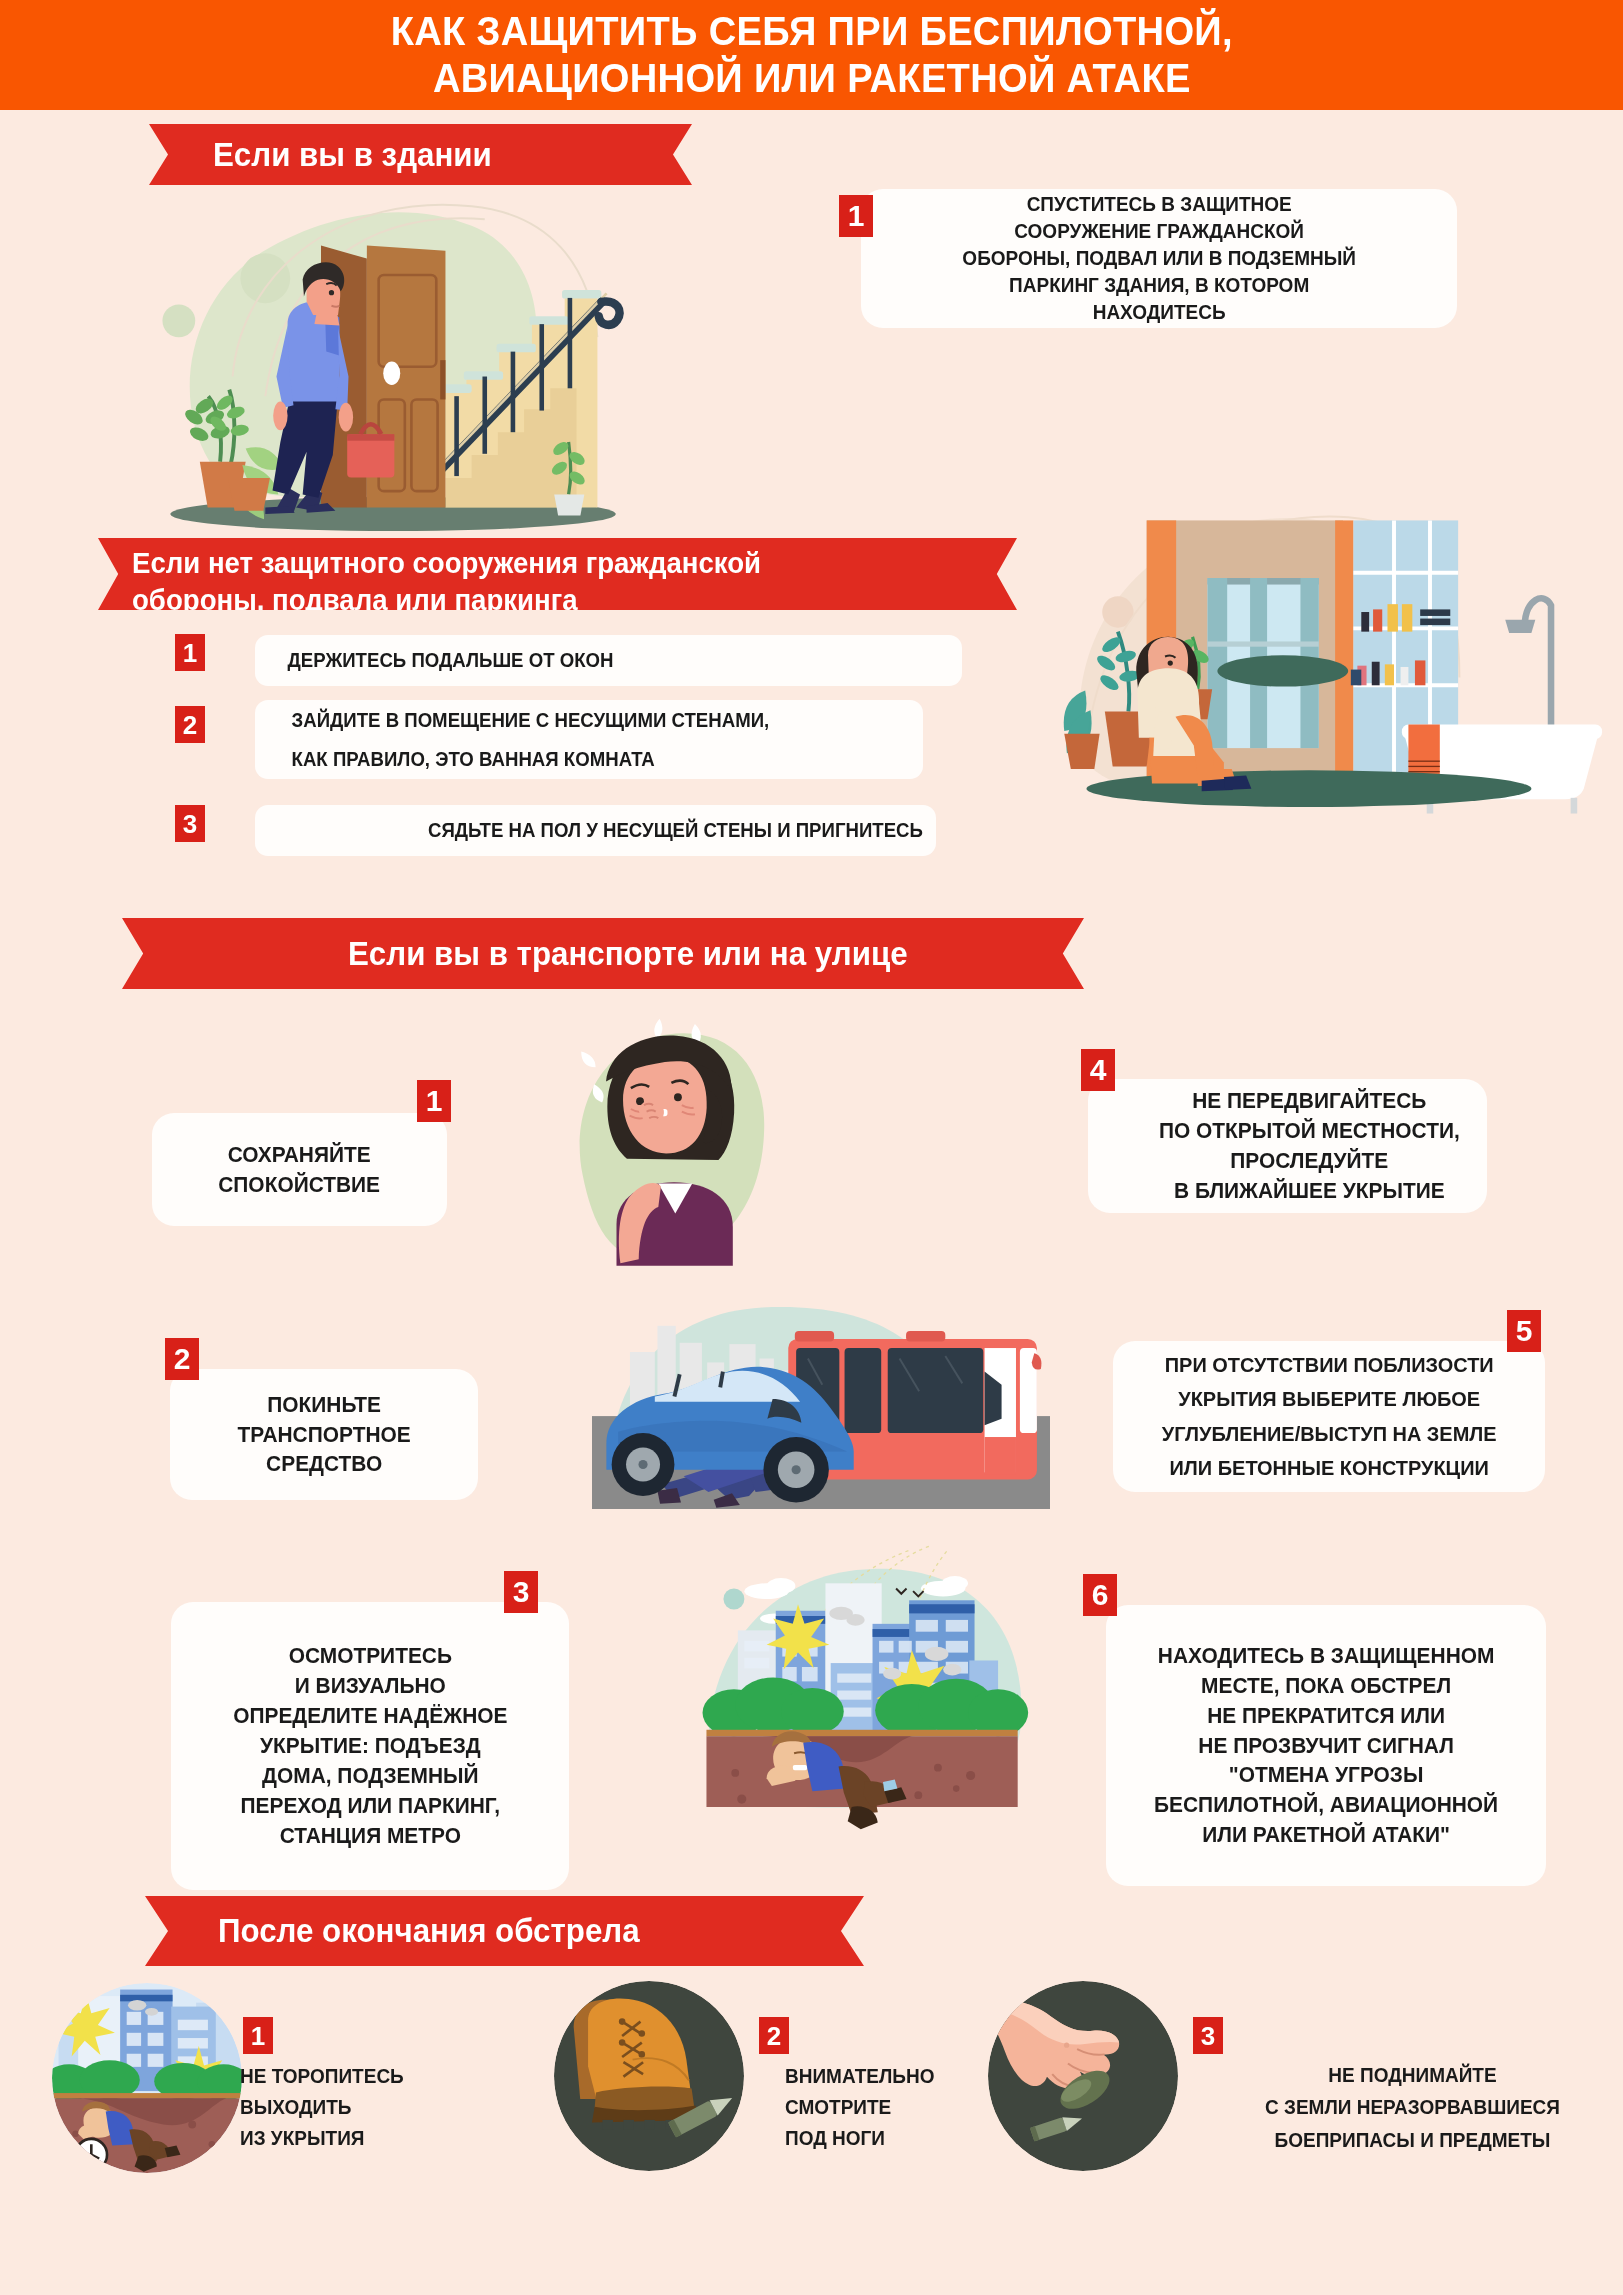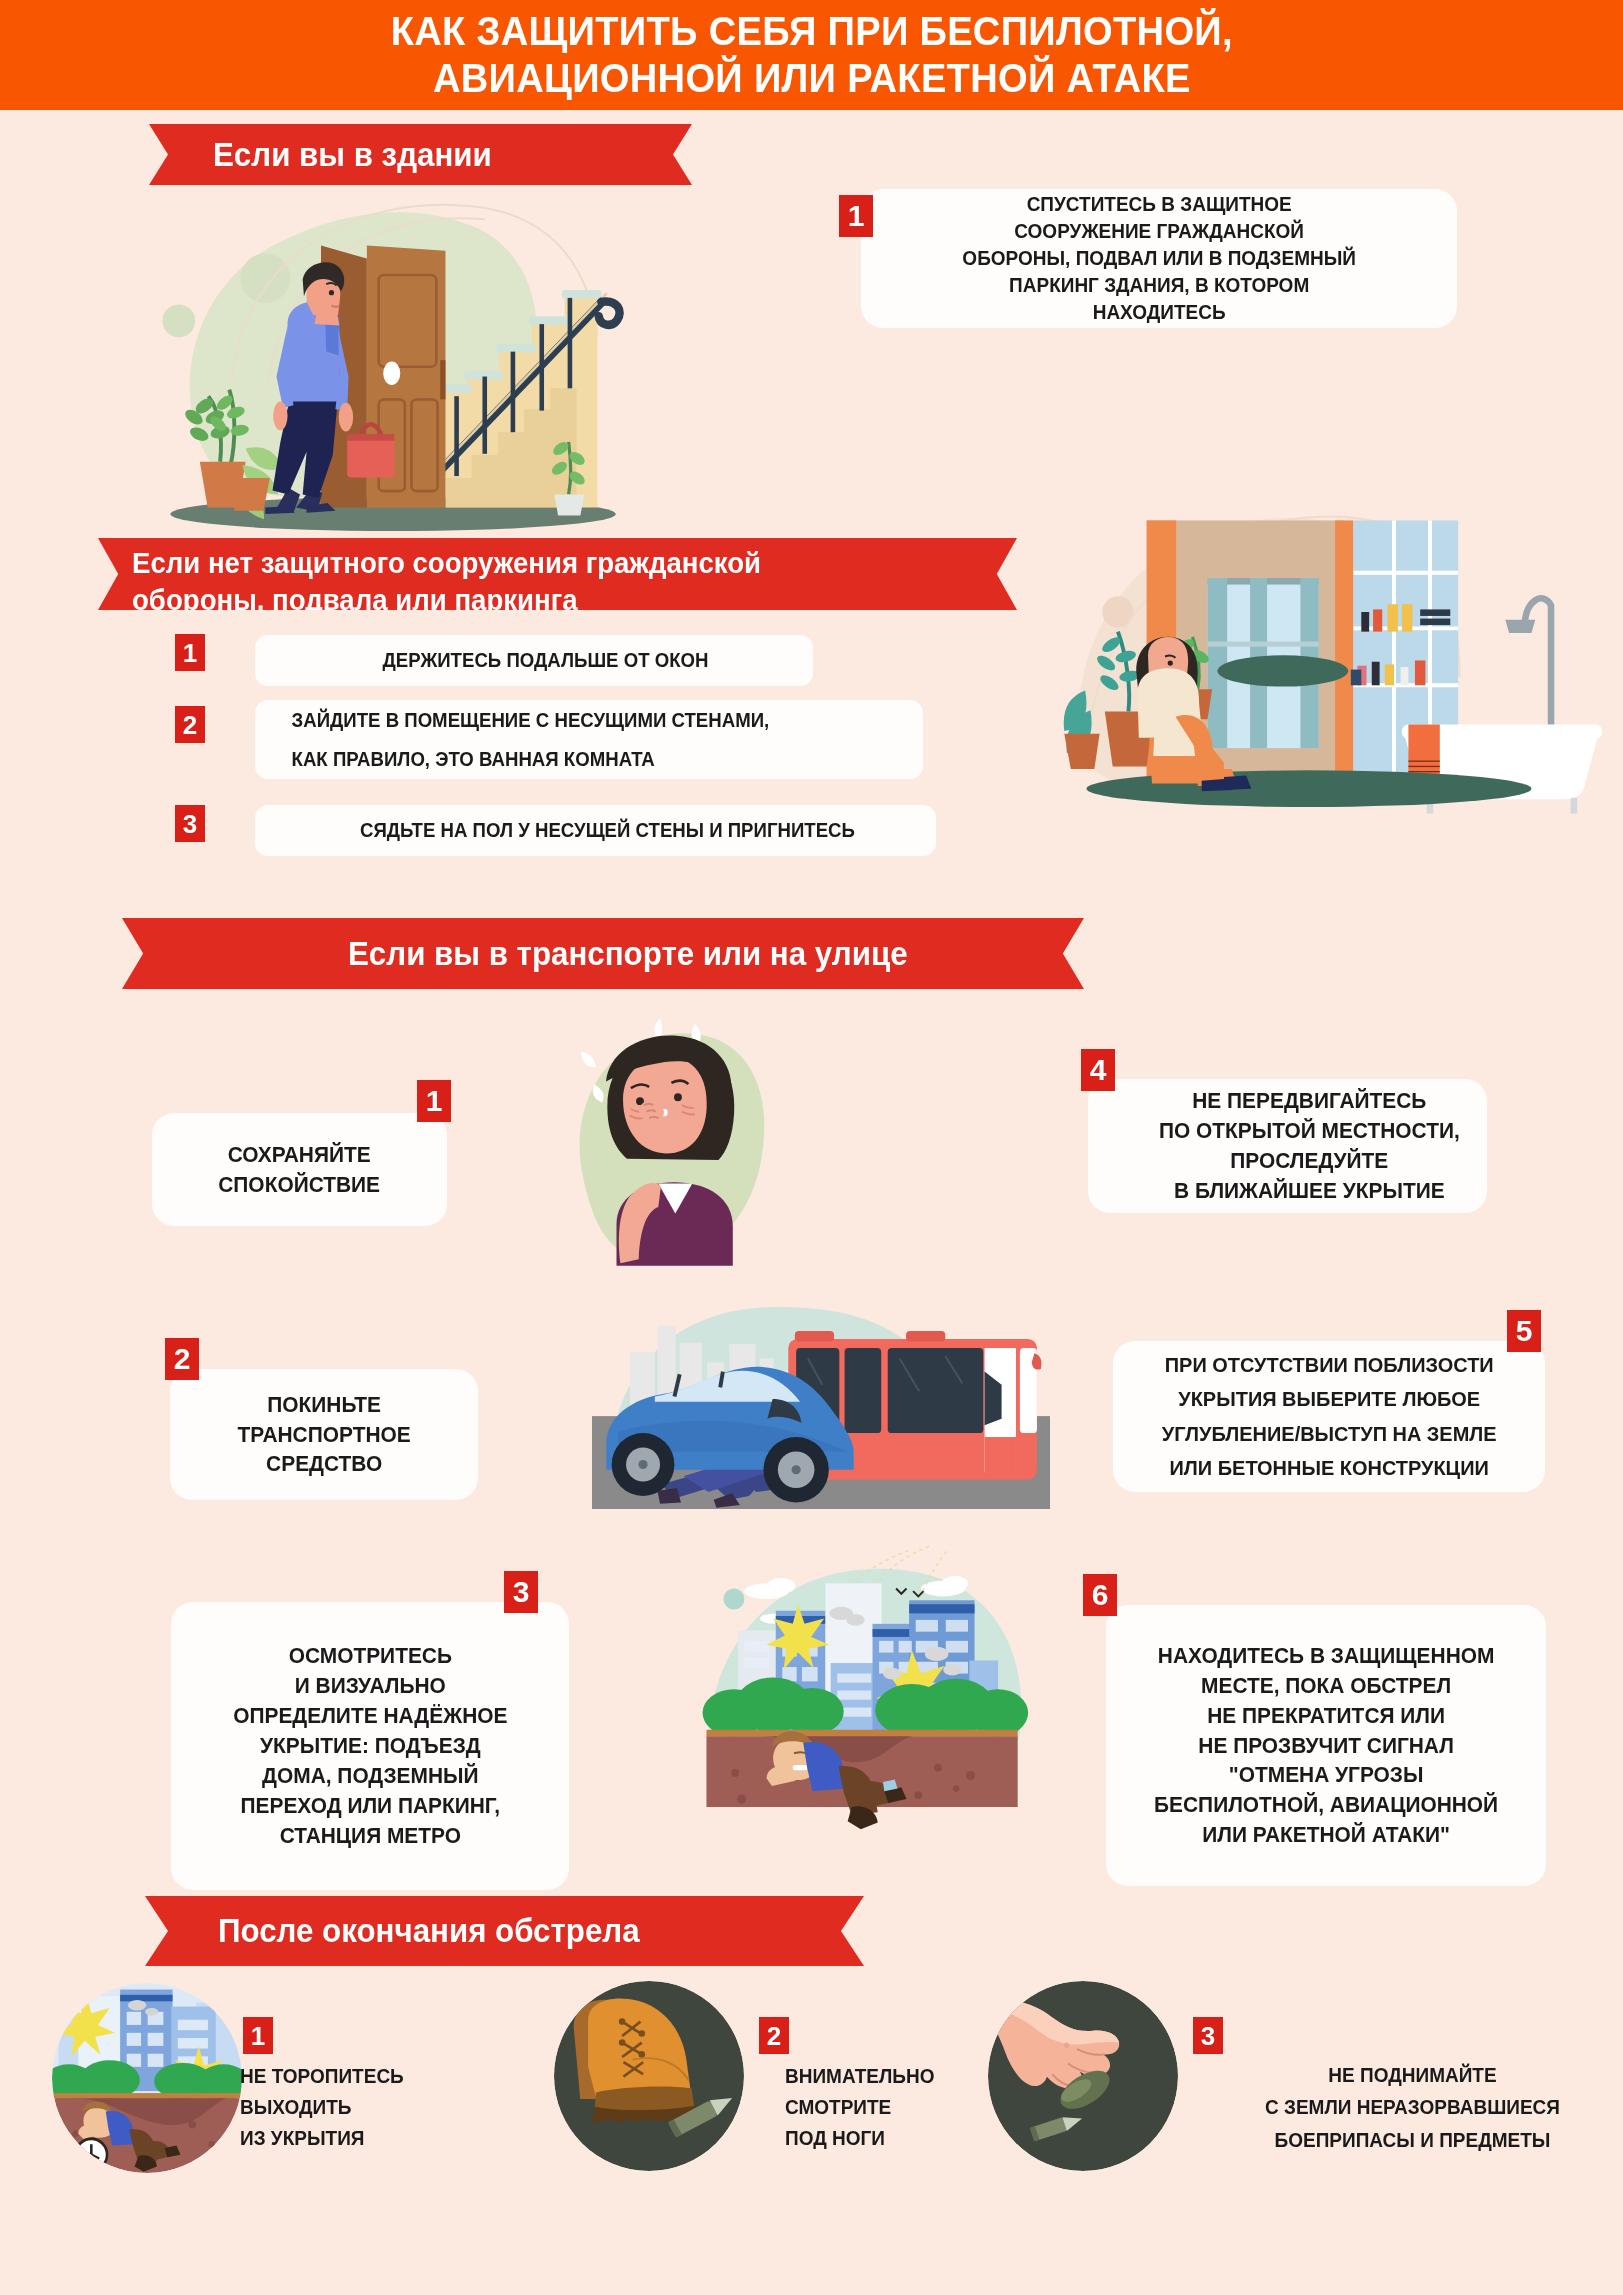--- a/index.html
+++ b/index.html
@@ -300,33 +300,33 @@
       <path d="M256 360 C284 350 308 368 312 400 L316 450 L290 452 L284 404 Z" fill="#F08A4B"></path>
       <path d="M232 352 C222 372 224 396 234 412 L252 406 C246 388 248 366 256 356 Z" fill="#F4E6CF"></path>
       <path d="M290 440 L342 440 L350 466 L290 466 Z" fill="#F08A4B"></path>
       <path d="M296 458 L334 455 L344 472 L296 474 Z" fill="#1E2A5A"></path>
       <path d="M330 452 L364 450 L372 470 L332 472 Z" fill="#1E2A5A"></path>
     </g>
   </svg>
 </div>
 
 <div class="num sm" style="left:175px;top:634px;">1</div>
-<div class="card" style="left:255px;top:635px;width:558px;height:51px;border-radius:13px;justify-content:center;">
+<div class="card" style="left:255px;top:635px;width:707px;height:51px;border-radius:13px;justify-content:flex-start;">
   <p style="font-size:19.6px;margin-left:23.6px;text-align:left;">ДЕРЖИТЕСЬ ПОДАЛЬШЕ ОТ ОКОН</p>
 </div>
 
 <div class="num sm" style="left:175px;top:706px;">2</div>
 <div class="card" style="left:255px;top:700px;width:668px;height:79px;border-radius:13px;justify-content:flex-start;">
   <p style="font-size:19.6px;margin-left:23.6px;text-align:left;line-height:1.02;">ЗАЙДИТЕ В ПОМЕЩЕНИЕ С НЕСУЩИМИ СТЕНАМИ,
 
 КАК ПРАВИЛО, ЭТО ВАННАЯ КОМНАТА</p>
 </div>
 
 <div class="num sm" style="left:175px;top:805px;">3</div>
-<div class="card" style="left:255px;top:805px;width:681px;height:51px;border-radius:13px;justify-content:center;">
+<div class="card" style="left:255px;top:805px;width:681px;height:51px;border-radius:13px;justify-content:flex-end;">
   <p style="font-size:19.6px;margin-left:23.6px;text-align:left;">СЯДЬТЕ НА ПОЛ У НЕСУЩЕЙ СТЕНЫ И ПРИГНИТЕСЬ</p>
 </div>
 
 <div class="ribbon" id="ribbon-transport">
   <span>Если вы в транспорте или на улице</span>
 </div>
 
 <div class="ill" style="left:543px;top:1011px;width:262px;height:281px;">
   <svg viewBox="0 0 400 430" width="262" height="281">
     <path d="M60 250 C40 150 90 50 190 36 C290 22 340 90 338 180 C336 280 290 360 200 378 C110 396 78 340 60 250Z" fill="#D3E0BB"></path>

